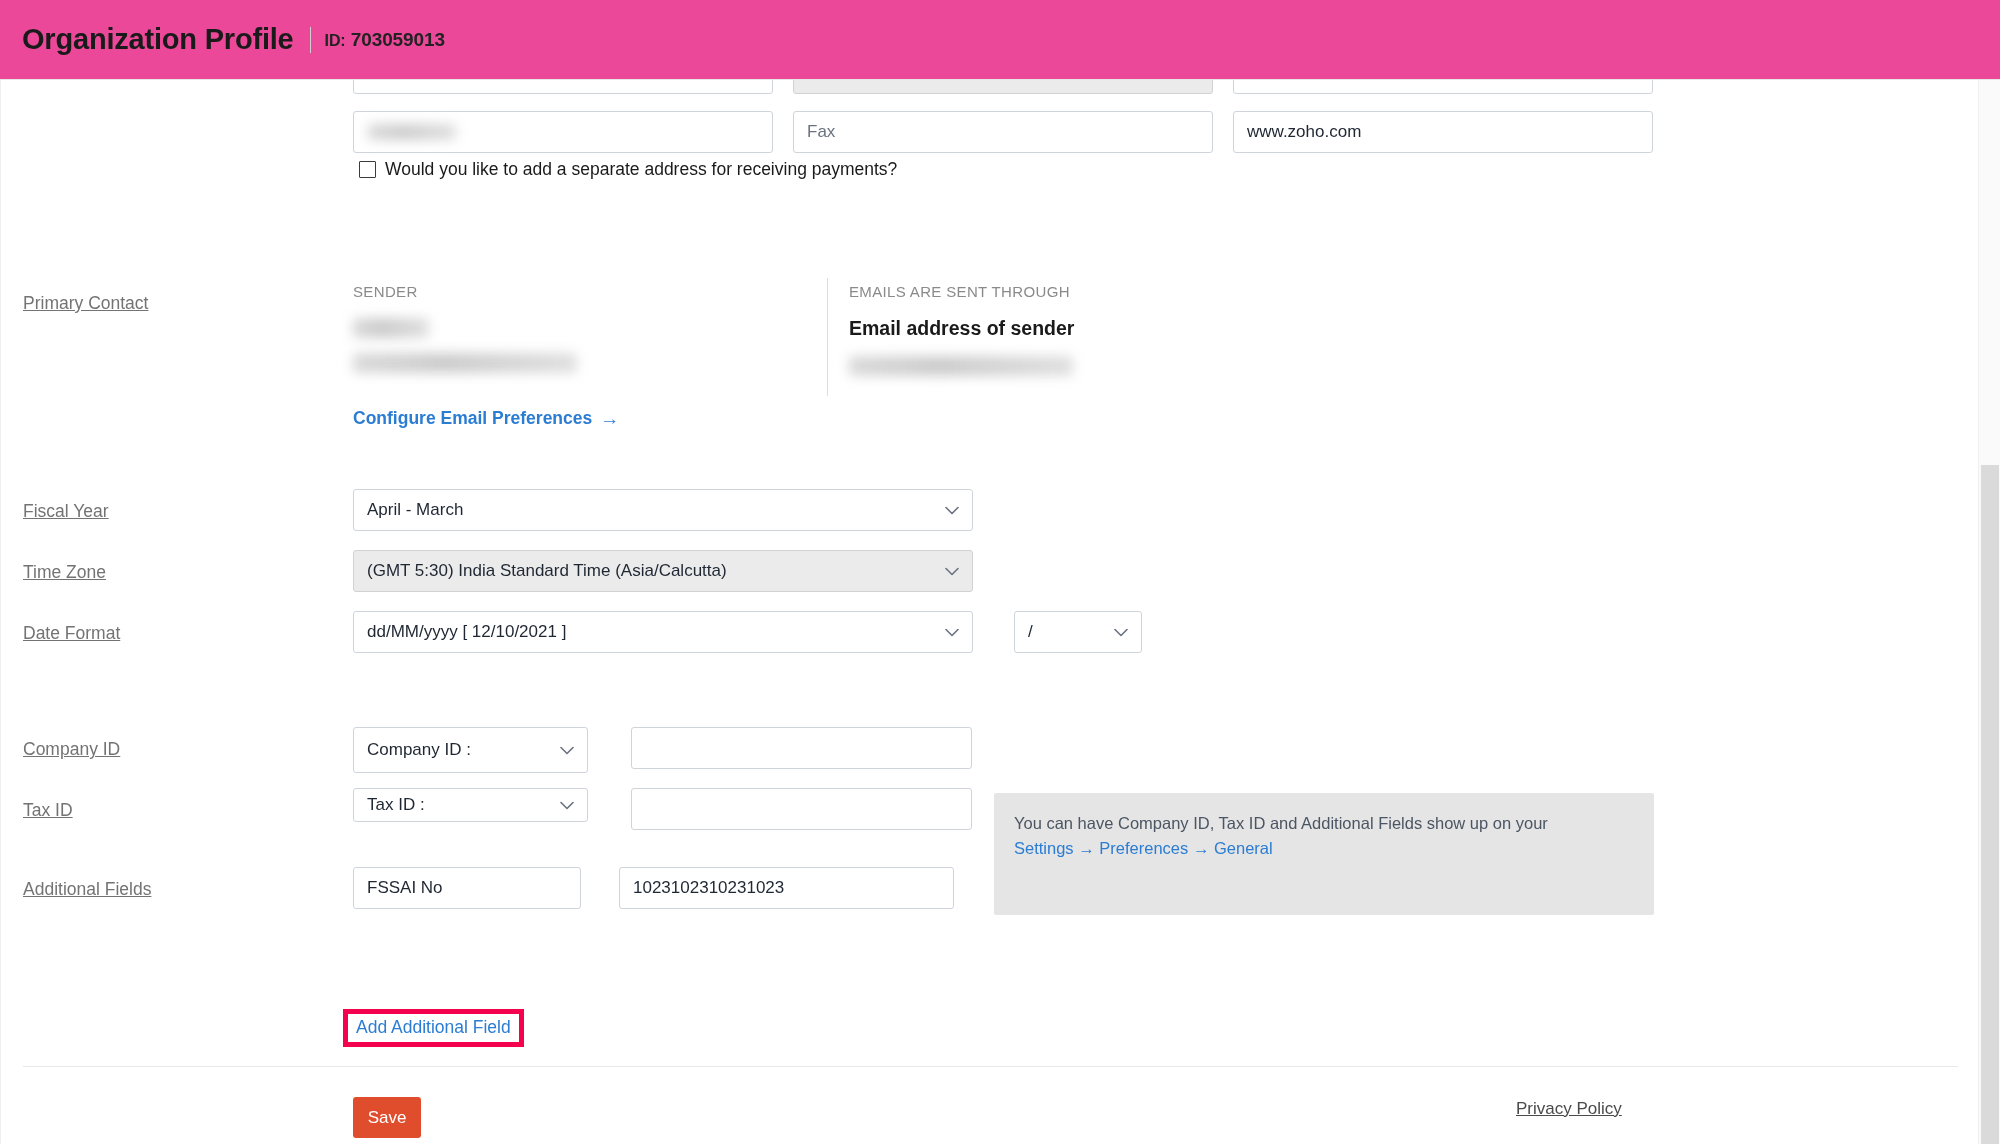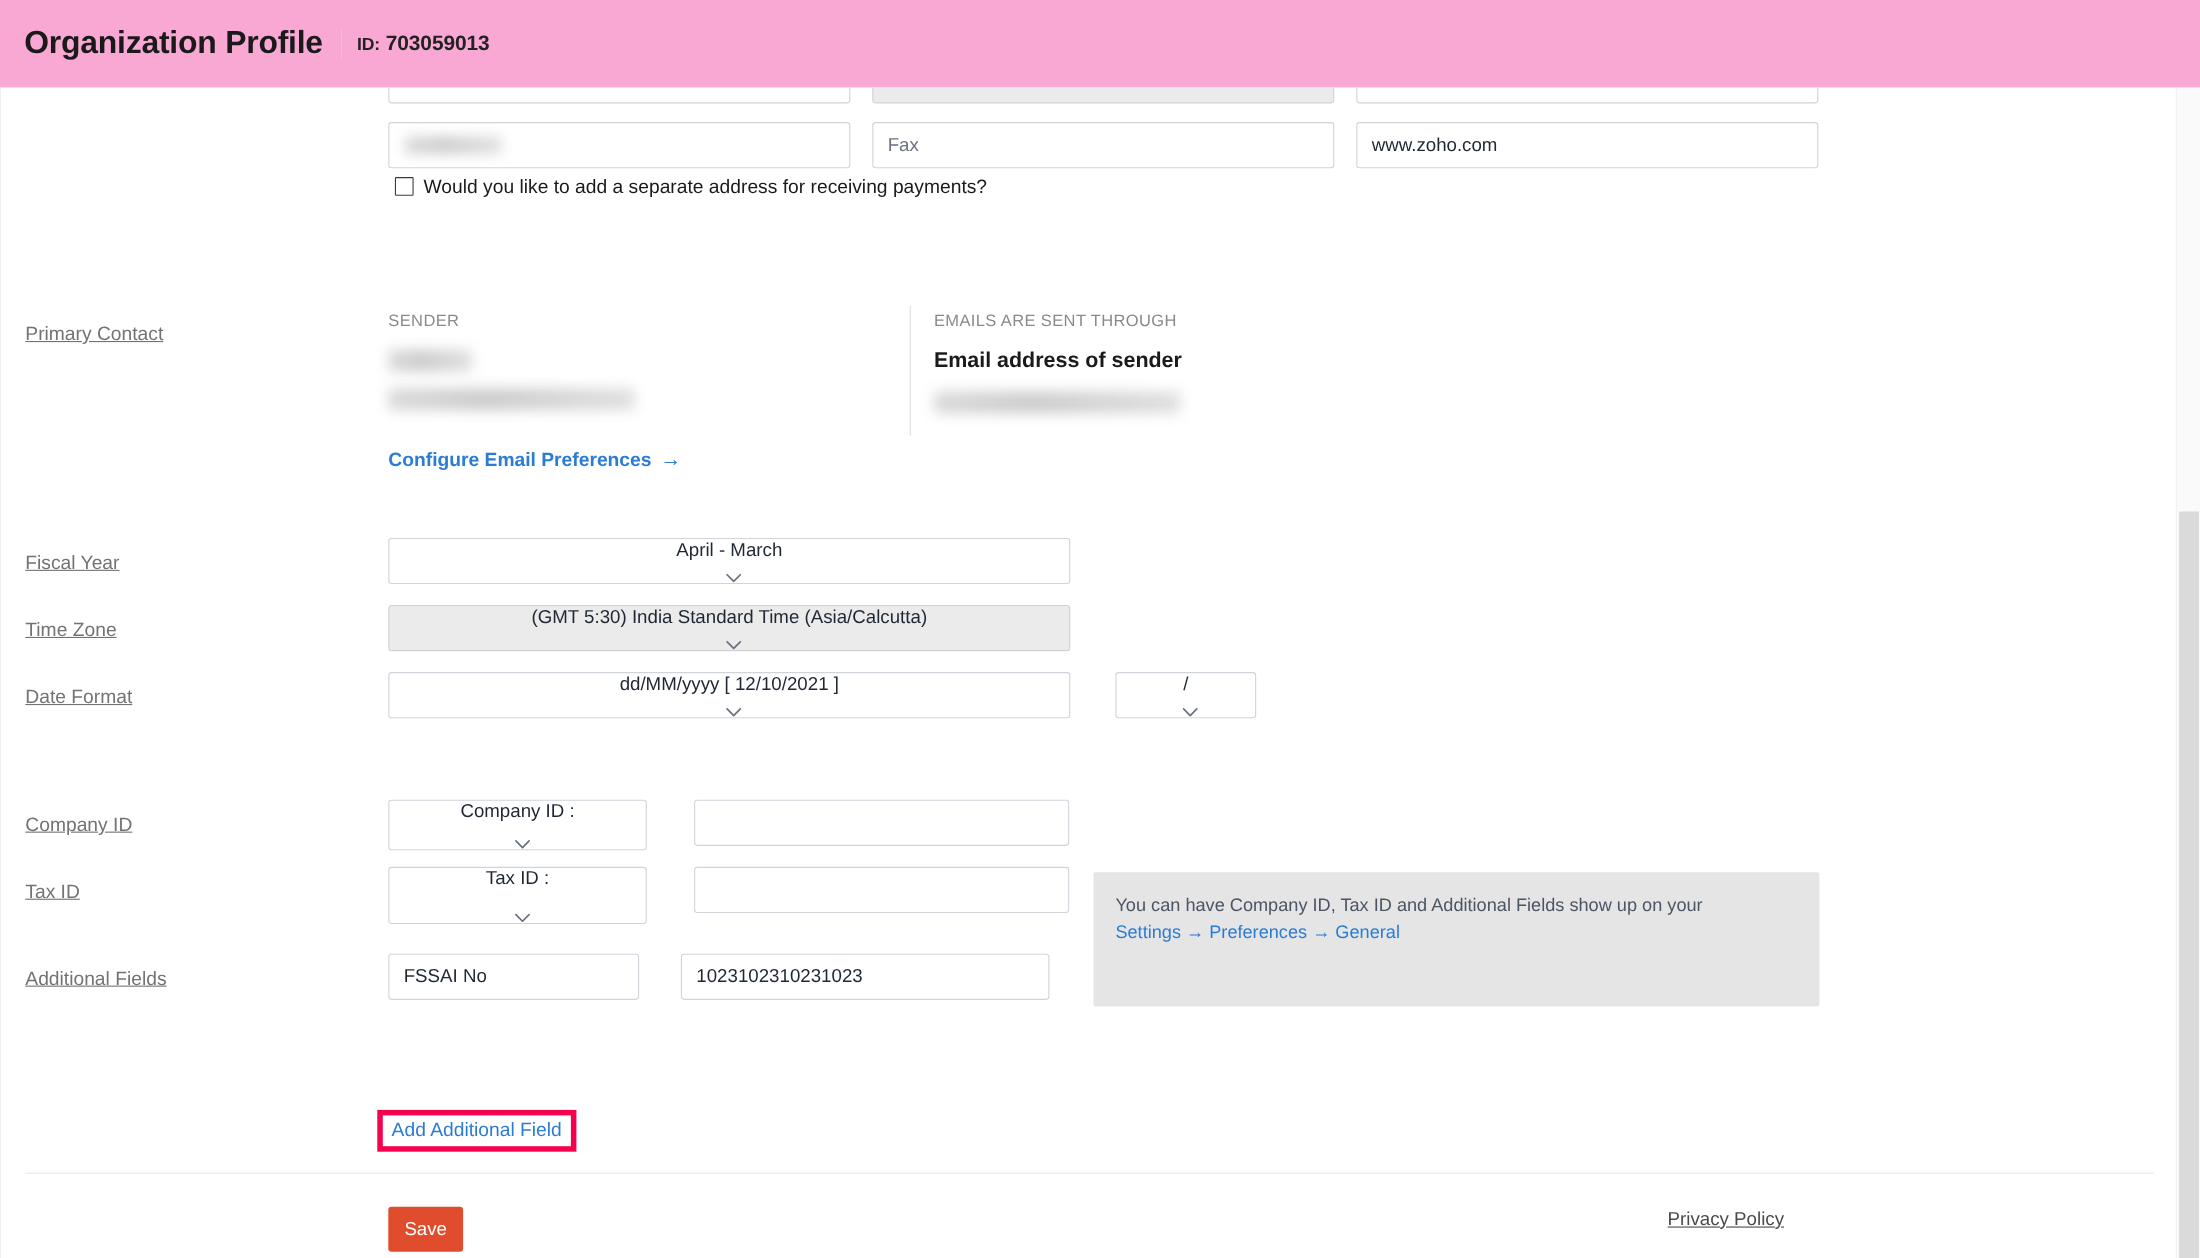--- a/index.html
+++ b/index.html
@@ -19,21 +19,21 @@
     height: 1144px;
     background: #ffffff;
   }
 
   
   .header {
     position: absolute;
     top: 0; left: 0;
     width: 2000px;
     height: 80px;
-    background: #f9a8d4;
+    background: #ec4899;
     border-bottom: 1px solid #e6e6e6;
     display: flex;
     align-items: center;
     padding-left: 22px;
   }
   .header-title {
     font-size: 29px;
     font-weight: bold;
     color: #1a1a1a;
     letter-spacing: -0.2px;
@@ -112,21 +112,20 @@
     position: absolute;
     background: #ffffff;
     border: 1px solid #cfd4db;
     border-radius: 3px;
     font-size: 17px;
     color: #1f2733;
     display: flex;
     align-items: center;
     justify-content: space-between;
     padding: 0 13px;
-    flex-direction: column;
   }
   .select.gray { background: #ebebeb; border-color: #d2d2d2; }
   .chev {
     width: 14px; height: 9px;
     flex: 0 0 auto;
     margin-left: 8px;
   }
   .chev svg { display: block; }
 
   
@@ -370,21 +369,21 @@
         <svg viewBox="0 0 14 9" width="14" height="9">
             <path d="M1 1.5 L7 7.5 L13 1.5" fill="none" stroke="#6b7280" stroke-width="1.6" stroke-linecap="round" stroke-linejoin="round"></path>
           </svg>
       </span>
     </div>
     <div class="field" style="left:630px; top:647px; width:341px; height:42px;">
       <span></span>
     </div>
 
     <span class="label" style="top:720px;">Tax ID</span>
-    <div class="select" style="left:352px; top:708px; width:235px; height:52px;">
+    <div class="select" style="left:352px; top:708px; width:235px; height:34px;">
       <span>Tax ID :</span>
       <span class="chev">
         <svg viewBox="0 0 14 9" width="14" height="9">
             <path d="M1 1.5 L7 7.5 L13 1.5" fill="none" stroke="#6b7280" stroke-width="1.6" stroke-linecap="round" stroke-linejoin="round"></path>
           </svg>
       </span>
     </div>
     <div class="field" style="left:630px; top:708px; width:341px; height:42px;">
       <span></span>
     </div>

